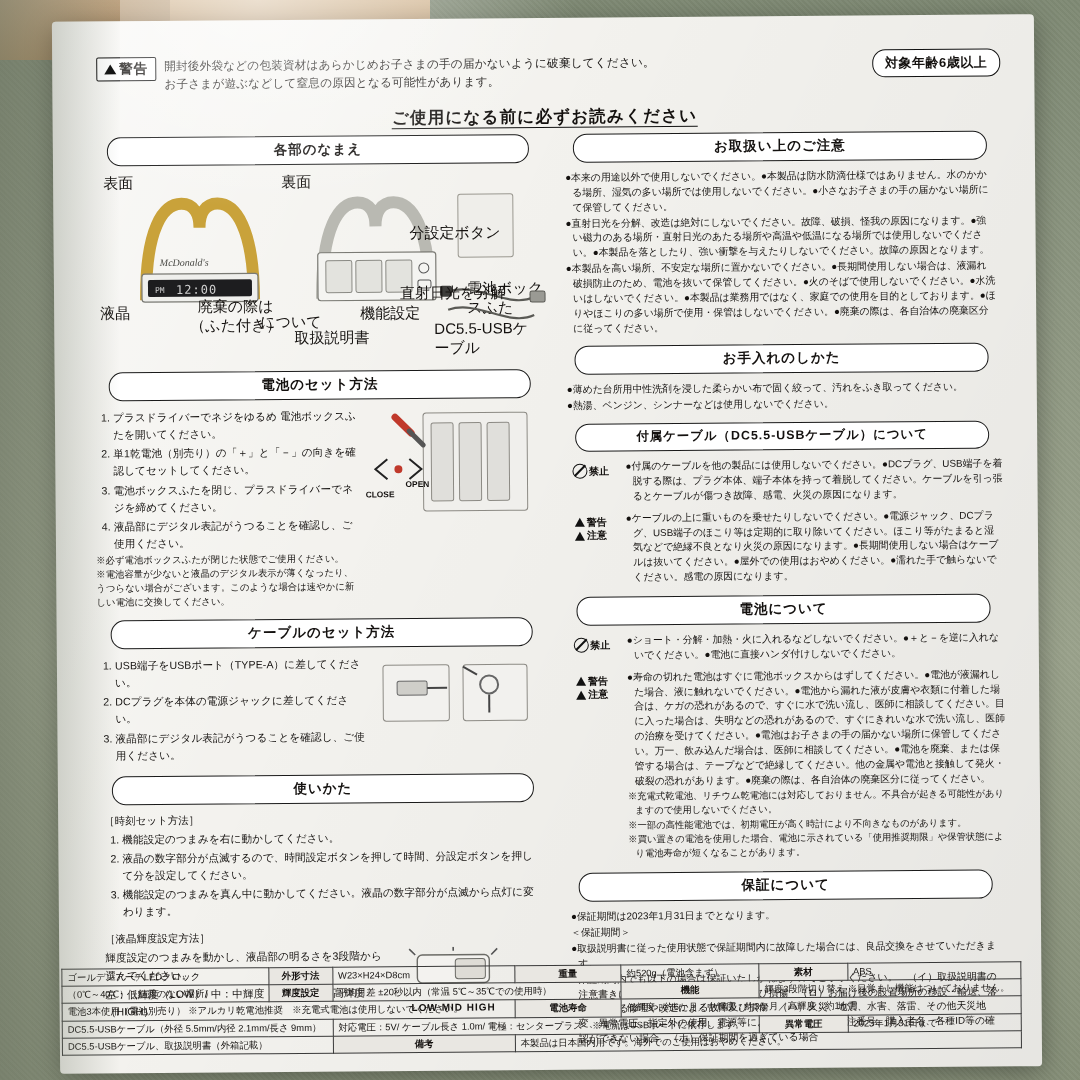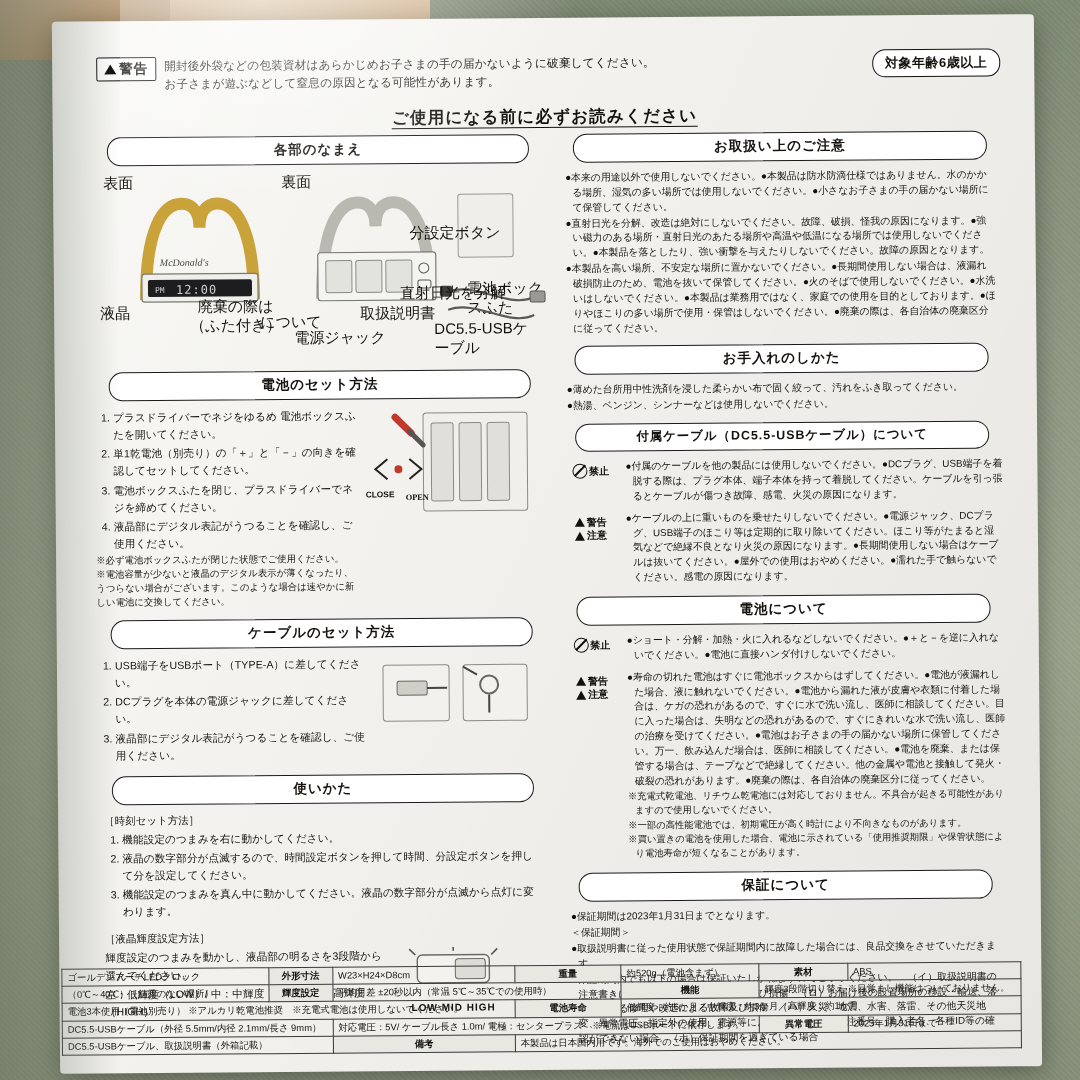--- a/index.html
+++ b/index.html
@@ -161,22 +161,22 @@
               </svg>
             </div>
             <div class="lbl" style="left:336px;top:148px;">DC5.5-USBケーブル</div>
 
             <div class="lbl" style="left:2px;top:130px;">液晶</div>
             <div class="lbl" style="left:92px;top:124px;text-align:center;">
               <div>廃棄の際は</div>
               <div>（ふた付き）</div>
             </div>
             <div class="lbl" style="left:162px;top:140px;">について</div>
-            <div class="lbl" style="left:196px;top:156px;">電源ジャック</div>
-            <div class="lbl" style="left:262px;top:132px;">取扱説明書</div>
+            <div class="lbl" style="left:196px;top:156px;">取扱説明書</div>
+            <div class="lbl" style="left:262px;top:132px;">機能設定</div>
             <div class="lbl" style="left:302px;top:112px;">直射日光を分解</div>
             <div class="lbl" style="left:312px;top:52px;">分設定ボタン</div>
           </div>
         </div>
 
         <div class="sec">
           <div class="hd">電池のセット方法</div>
           <div style="display:flex;gap:8px;">
             <div class="body" style="flex:1 1 auto;max-width:262px;">
               <ol>
@@ -196,21 +196,21 @@
                 <rect x="66" y="16" width="22" height="78" rx="2" fill="#e0dfdb" stroke="#8c8a84"></rect>
                 <rect x="94" y="16" width="22" height="78" rx="2" fill="#e0dfdb" stroke="#8c8a84"></rect>
                 <rect x="122" y="16" width="22" height="78" rx="2" fill="#e0dfdb" stroke="#8c8a84"></rect>
                 <path d="M30 10 L46 26" stroke="#c0392b" stroke-width="7" stroke-linecap="round"></path>
                 <path d="M44 24 L58 38" stroke="#555" stroke-width="5" stroke-linecap="round"></path>
                 <path d="M22 52 l-12 10 12 10" fill="none" stroke="#222" stroke-width="2"></path>
                 <path d="M44 52 l12 10 -12 10" fill="none" stroke="#222" stroke-width="2"></path>
                 <circle cx="33" cy="62" r="4" fill="#c0392b"></circle>
               </svg>
               <div style="position:absolute;left:0px;top:82px;font-size:8.4px;font-weight:bold;">CLOSE</div>
-              <div style="position:absolute;left:40px;top:86px;font-size:8.4px;font-weight:bold;font-family:Liberation Serif, serif;">OPEN</div>
+              <div style="position:absolute;left:40px;top:72px;font-size:8.4px;font-weight:bold;">OPEN</div>
             </div>
           </div>
         </div>
 
         <div class="sec">
           <div class="hd">ケーブルのセット方法</div>
           <div style="display:flex;gap:8px;">
             <div class="body" style="flex:1 1 auto;max-width:272px;">
               <ol>
                 <li>USB端子をUSBポート（TYPE-A）に差してください。</li>

